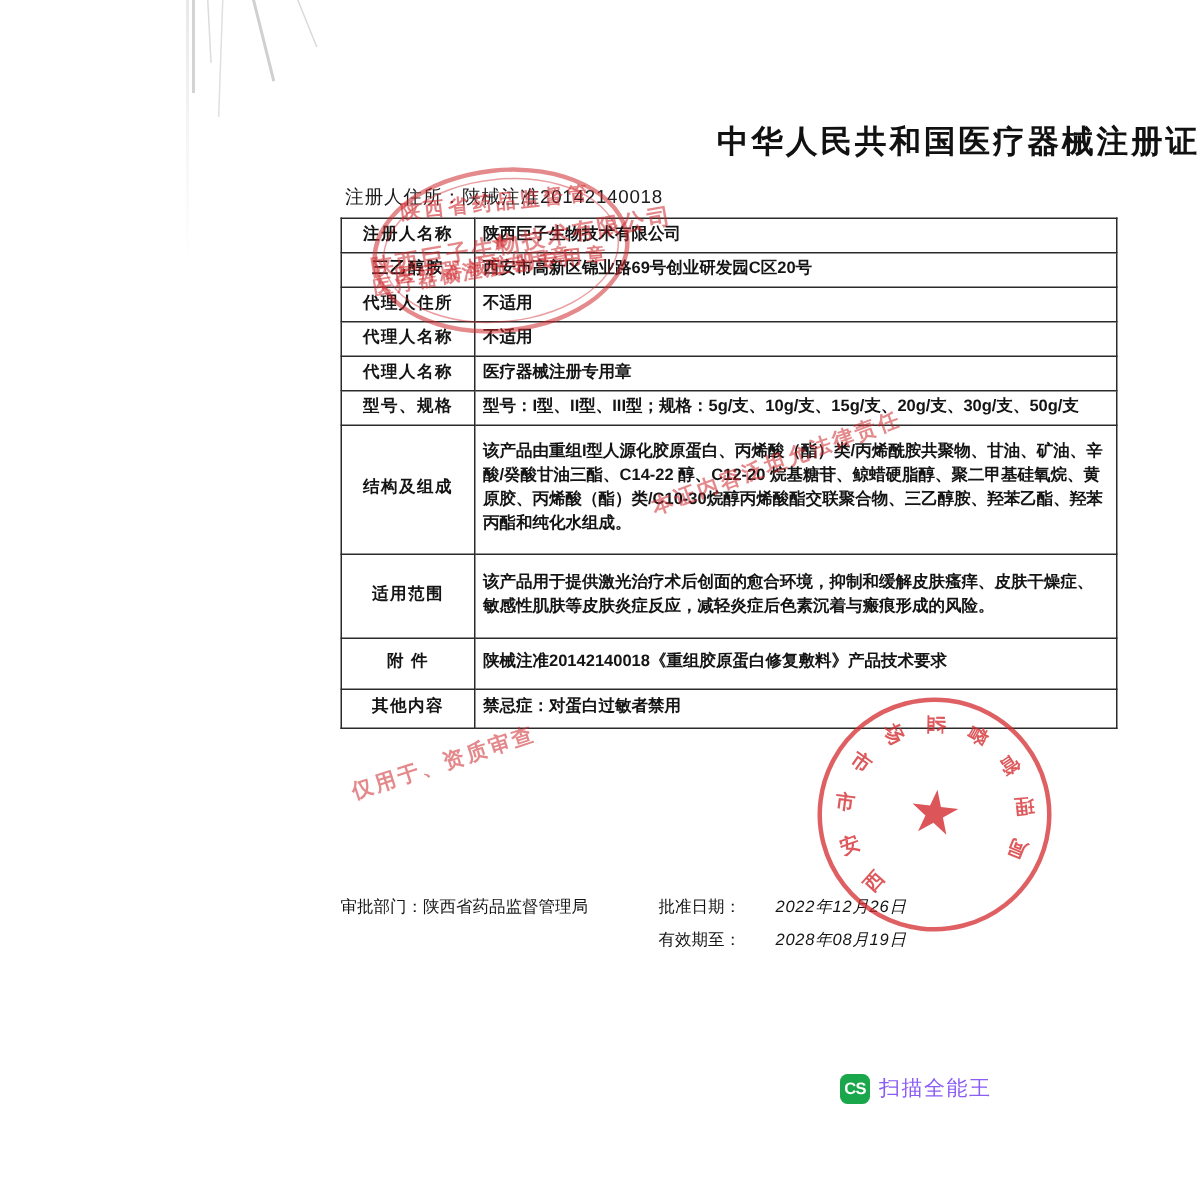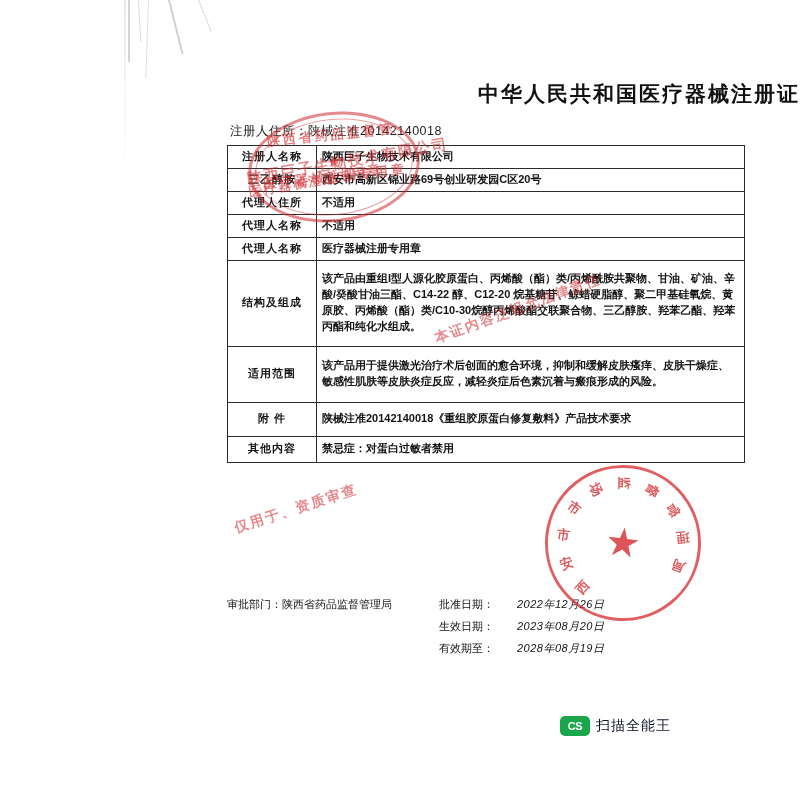--- a/index.html
+++ b/index.html
@@ -218,34 +218,34 @@
   
   .cam {
     position: absolute;
     left: 560px;
     top: 716px;
     display: flex;
     align-items: center;
     gap: 6px;
   }
   .cam-badge {
-    width: 30px; height: 20px;
+    width: 20px; height: 20px;
     border-radius: 5px;
     background: #1aa64b;
     color: #fff;
     font-size: 11px;
     font-weight: bold;
     display: flex;
     align-items: center;
     justify-content: center;
     letter-spacing: -0.5px;
   }
   .cam-text {
     font-size: 14px;
-    color: #0f172a;
+    color: #8b5cf6;
     letter-spacing: 1px;
   }
 </style>
 </head>
 <body>
 
 <div class="paper-edge-left"></div>
 <div class="scan-line fold-a"></div>
 <div class="scan-line fold-b"></div>
 <div class="scan-line fold-c"></div>
@@ -270,20 +270,24 @@
       <td class="label">代理人住所</td>
       <td class="value">不适用</td>
     </tr>
     <tr>
       <td class="label">代理人名称</td>
       <td class="value">不适用</td>
     </tr>
     <tr>
       <td class="label">代理人名称</td>
       <td class="value">医疗器械注册专用章</td>
+    </tr>
+    <tr>
+      <td class="label">型号、规格</td>
+      <td class="value tiny">型号：I型、II型、III型；规格：5g/支、10g/支、15g/支、20g/支、30g/支、50g/支</td>
     </tr>
     <tr style="height:86px">
       <td class="label">结构及组成</td>
       <td class="value smaller">该产品由重组I型人源化胶原蛋白、丙烯酸（酯）类/丙烯酰胺共聚物、甘油、矿油、辛酸/癸酸甘油三酯、C14-22 醇、C12-20 烷基糖苷、鲸蜡硬脂醇、聚二甲基硅氧烷、黄原胶、丙烯酸（酯）类/C10-30烷醇丙烯酸酯交联聚合物、三乙醇胺、羟苯乙酯、羟苯丙酯和纯化水组成。</td>
     </tr>
     <tr style="height:56px">
       <td class="label">适用范围</td>
       <td class="value smaller">该产品用于提供激光治疗术后创面的愈合环境，抑制和缓解皮肤瘙痒、皮肤干燥症、敏感性肌肤等皮肤炎症反应，减轻炎症后色素沉着与瘢痕形成的风险。</td>
     </tr>
     <tr style="height:34px">
@@ -298,24 +302,20 @@
 </table>
 
 <div class="footer">
   <div class="approve">
     <span>审批部门：</span><span>陕西省药品监督管理局</span>
   </div>
   <div class="dates">
     <div class="drow">
       <span class="dlabel">批准日期：</span>
       <span class="dval">2022年12月26日</span>
-    </div>
-    <div class="drow">
-      <span class="dlabel">生效日期：</span>
-      <span class="dval">2023年08月20日</span>
     </div>
     <div class="drow">
       <span class="dlabel">有效期至：</span>
       <span class="dval">2028年08月19日</span>
     </div>
   </div>
 </div>
 
 <div class="stamp stamp1">
   <div class="ring"></div>

